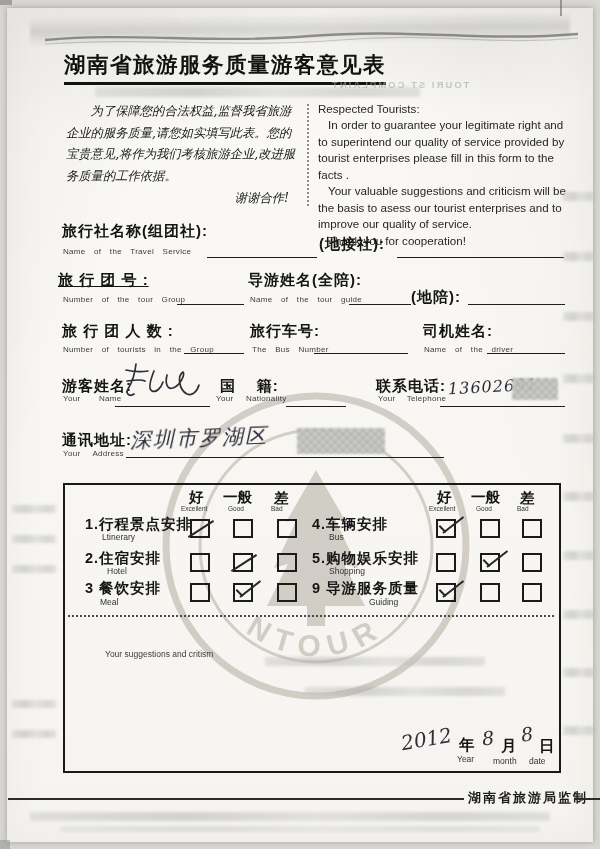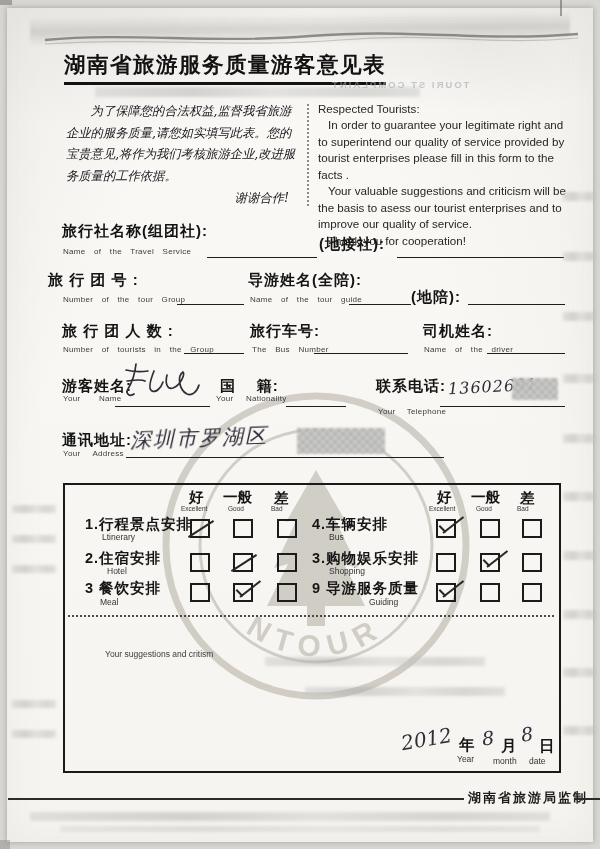--- a/index.html
+++ b/index.html
@@ -106,21 +106,21 @@
     <p>Your valuable suggestions and criticism will be the basis to asess our tourist enterprises and to improve our quality of service.</p>
     <p>Thank you for cooperation!</p>
   </div>
 
   <div class="zh-label" style="left:62px;top:222px;">旅行社名称(组团社):</div>
   <div class="sub" style="left:63px;top:247px;">Name of the Travel Service</div>
   <div class="fline" style="left:207px;top:257px;width:110px;"></div>
   <div class="zh-label" style="left:319px;top:235px;">(地接社):</div>
   <div class="fline" style="left:397px;top:257px;width:167px;"></div>
 
-  <div class="zh-label" style="left:48px;top:271px;">旅 行 团 号 :</div>
+  <div class="zh-label" style="left:58px;top:271px;text-decoration:underline;">旅 行 团 号 :</div>
   <div class="sub" style="left:63px;top:295px;">Number of the tour Group</div>
   <div class="fline" style="left:177px;top:304px;width:67px;"></div>
   <div class="zh-label" style="left:248px;top:271px;">导游姓名(全陪):</div>
   <div class="sub" style="left:250px;top:295px;">Name of the tour guide</div>
   <div class="fline" style="left:349px;top:304px;width:62px;"></div>
   <div class="zh-label" style="left:411px;top:288px;">(地陪):</div>
   <div class="fline" style="left:468px;top:304px;width:97px;"></div>
 
   <div class="zh-label" style="left:62px;top:322px;">旅 行 团 人 数 :</div>
   <div class="sub" style="left:63px;top:345px;">Number of tourists in the Group</div>
@@ -135,21 +135,21 @@
   <div class="zh-label" style="left:62px;top:377px;">游客姓名:</div>
   <div class="sub" style="left:63px;top:394px;word-spacing:16px;">Your  Name</div>
   <svg style="position:absolute;left:112px;top:360px;" width="100" height="48" viewBox="0 0 100 48">
     <path d="M14,10 c8,2 16,2 22,1 m-12,-7 c-1,9 -3,17 -8,25 c-3,5 2,8 6,5 m-7,-13 c8,-1 14,-2 18,0 m9,-10 c-4,10 -6,18 -2,20 c4,2 9,-3 11,-9 m4,-7 c-2,8 0,15 6,13 c8,-3 12,-14 10,-16 c-6,4 -4,18 4,22 c5,2 10,-2 12,-9" stroke="#2f2d38" stroke-width="1.7" fill="none" stroke-linecap="round"></path>
   </svg>
   <div class="fline" style="left:115px;top:406px;width:95px;"></div>
   <div class="zh-label" style="left:220px;top:377px;">国    籍:</div>
   <div class="sub" style="left:216px;top:394px;word-spacing:10px;">Your  Nationality</div>
   <div class="fline" style="left:286px;top:406px;width:60px;"></div>
   <div class="zh-label" style="left:376px;top:377px;">联系电话:</div>
-  <div class="sub" style="left:378px;top:407px;word-spacing:9px;">Your  Telephone</div>
+  <div class="sub" style="left:378px;top:394px;word-spacing:9px;">Your  Telephone</div>
   <div class="hand" style="left:448px;top:377px;font-size:16px;transform:rotate(-3deg);letter-spacing:1px;">13602691</div>
   <div class="redact" style="left:512px;top:378px;width:46px;height:22px;"></div>
   <div class="fline" style="left:440px;top:406px;width:125px;"></div>
 
   <div class="zh-label" style="left:62px;top:431px;">通讯地址:</div>
   <div class="sub" style="left:63px;top:449px;word-spacing:10px;">Your  Address</div>
   <div class="hand" style="left:130px;top:424px;font-size:21px;transform:rotate(-2deg);letter-spacing:2px;filter:blur(.3px);">深圳市罗湖区</div>
   <div class="redact" style="left:297px;top:428px;width:88px;height:26px;"></div>
   <div class="fline" style="left:126px;top:457px;width:318px;"></div>
 
@@ -171,21 +171,21 @@
 
     <div class="rl" style="left:20px;top:30px;">1.行程景点安排</div>
     <div class="rh-en" style="left:37px;top:47px;font-size:8.5px;">Ltinerary</div>
     <div class="rl" style="left:20px;top:64px;">2.住宿安排</div>
     <div class="rh-en" style="left:42px;top:81px;font-size:8.5px;">Hotel</div>
     <div class="rl" style="left:20px;top:94px;">3 餐饮安排</div>
     <div class="rh-en" style="left:35px;top:112px;font-size:8.5px;">Meal</div>
 
     <div class="rl" style="left:247px;top:30px;">4.车辆安排</div>
     <div class="rh-en" style="left:264px;top:47px;font-size:8.5px;">Bus</div>
-    <div class="rl" style="left:247px;top:64px;">3.购物娱乐安排</div>
+    <div class="rl" style="left:247px;top:64px;">5.购物娱乐安排</div>
     <div class="rh-en" style="left:264px;top:81px;font-size:8.5px;">Shopping</div>
     <div class="rl" style="left:247px;top:94px;">9 导游服务质量</div>
     <div class="rh-en" style="left:264px;top:112px;font-size:8.5px;margin-left:40px;">Guiding</div>
 
     <div class="cb mark-slash" style="left:125px;top:34px;"></div>
     <div class="cb" style="left:168px;top:34px;"></div>
     <div class="cb" style="left:212px;top:34px;"></div>
     <div class="cb" style="left:125px;top:68px;"></div>
     <div class="cb mark-slash" style="left:168px;top:68px;"></div>
     <div class="cb" style="left:212px;top:68px;"></div>

